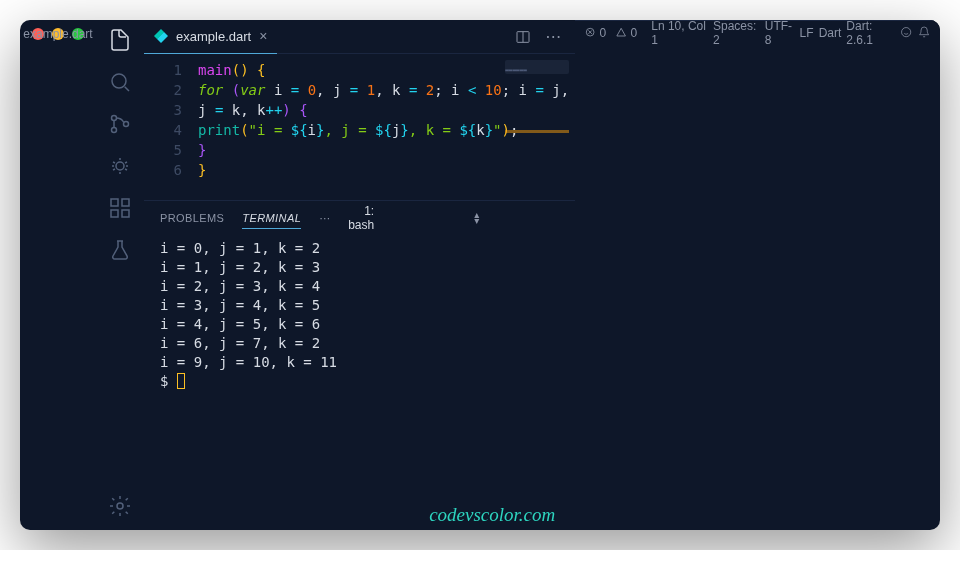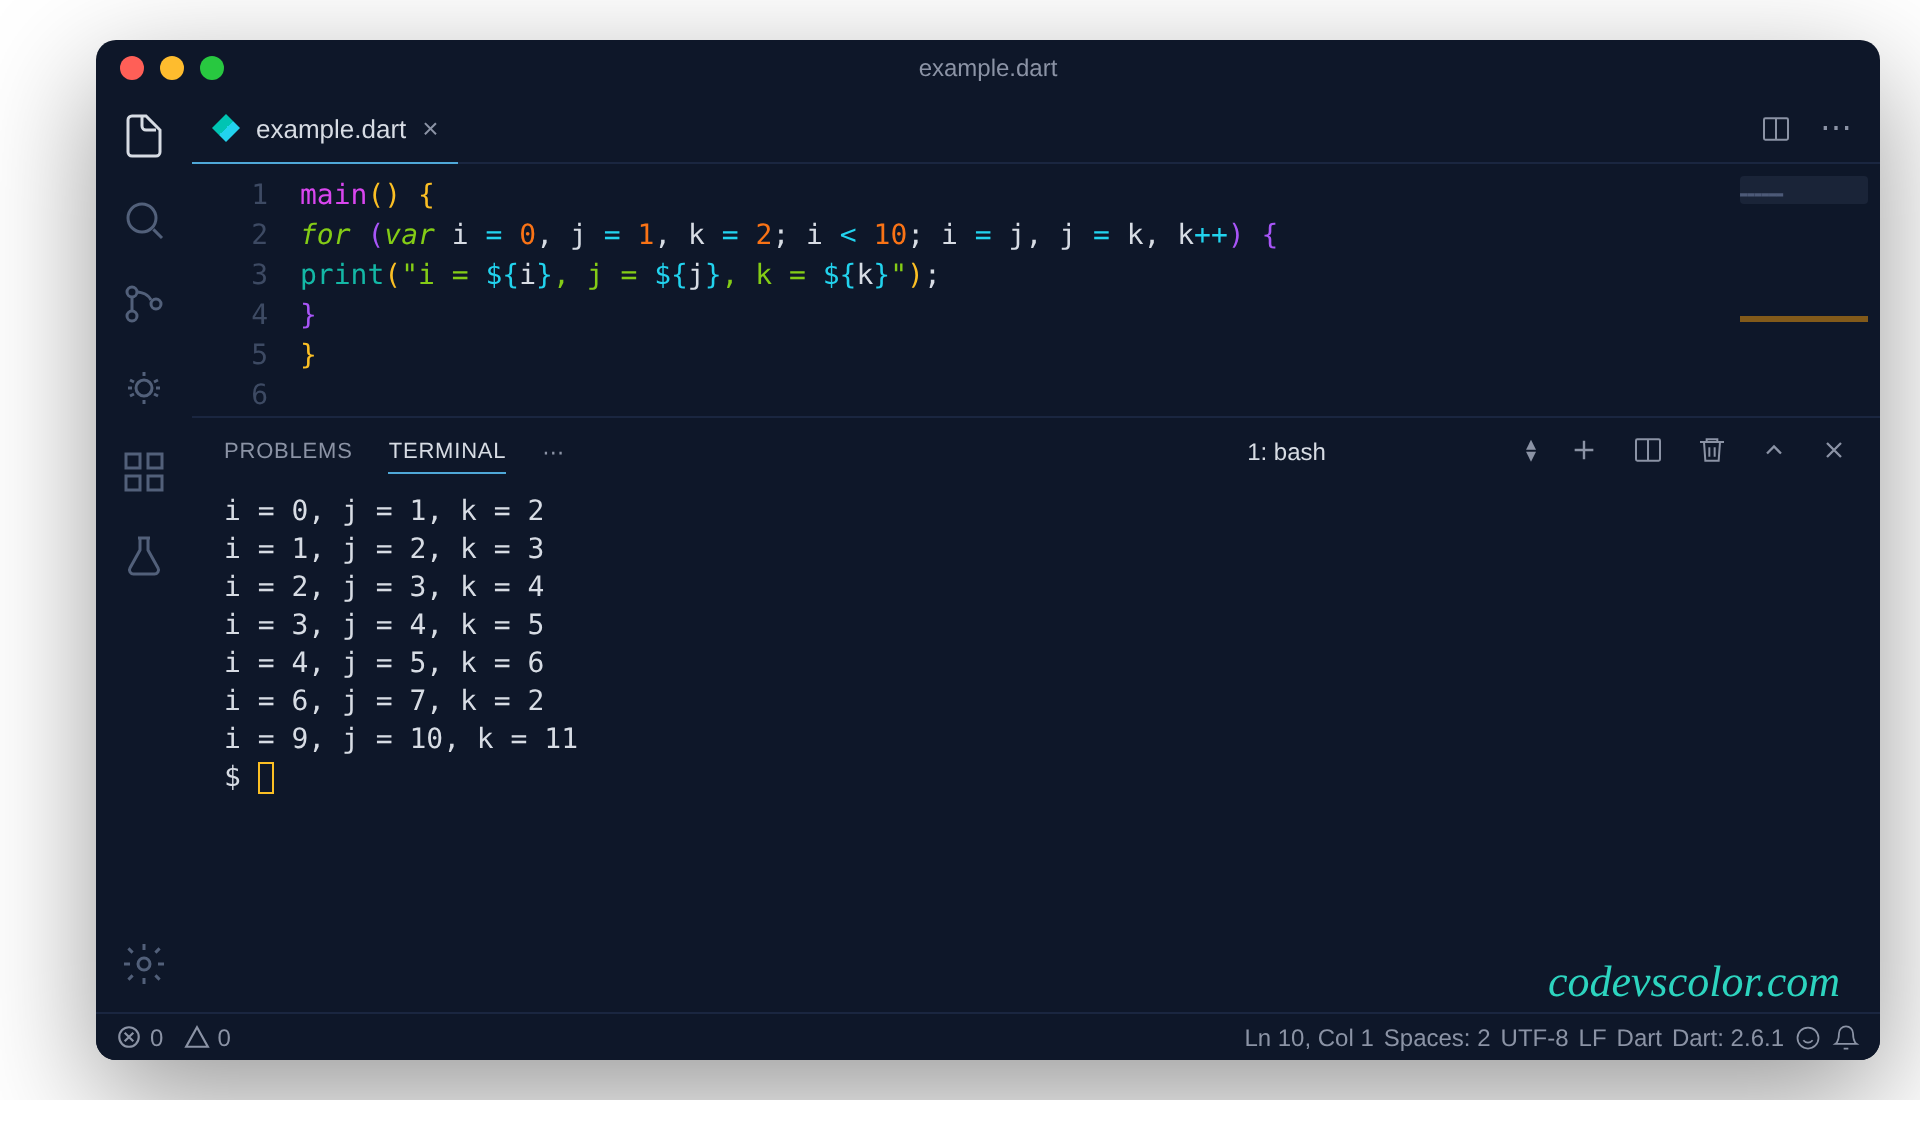--- a/index.html
+++ b/index.html
@@ -13,22 +13,21 @@
   }
   .window {
     width: 932px;
     height: 510px;
     background: #0e1729;
     border-radius: 10px;
     box-shadow: 0 20px 60px rgba(0,0,0,0.4);
     overflow: hidden;
     position: relative;
     display: flex;
-    flex-direction: column;
-    margin-left: 28px;
+    flex-direction: row;
   }
   .titlebar {
     height: 28px;
     display: flex;
     align-items: center;
     padding: 0 12px;
     position: relative;
   }
   .traffic-lights { display: flex; gap: 8px; }
   .traffic-light { width: 12px; height: 12px; border-radius: 50%; }
@@ -166,20 +165,21 @@
     gap: 18px;
     font-size: 11px;
     color: #8b93a5;
   }
   .panel-tab { cursor: pointer; letter-spacing: 0.4px; }
   .panel-tab.active {
     color: #d7dce4;
     border-bottom: 1px solid #4fa8d8;
     padding-bottom: 4px;
     margin-bottom: -4px;
+    font-style: italic;
   }
   .panel-dots { color: #8b93a5; cursor: pointer; }
   .panel-right {
     margin-left: auto;
     display: flex;
     align-items: center;
     gap: 16px;
     color: #8b93a5;
   }
   .terminal-select {
@@ -219,21 +219,21 @@
     border: 1px solid #fbbf24;
     vertical-align: text-bottom;
   }
   .watermark {
     position: absolute;
     right: 20px;
     bottom: 6px;
     color: #2dd4bf;
     font-style: italic;
     font-family: cursive;
-    font-size: 22px;
+    font-size: 19px;
   }
   .statusbar {
     height: 24px;
     background: #0e1729;
     border-top: 1px solid #1a2640;
     display: flex;
     align-items: center;
     font-size: 12px;
     color: #8b93a5;
     padding: 0 10px;

